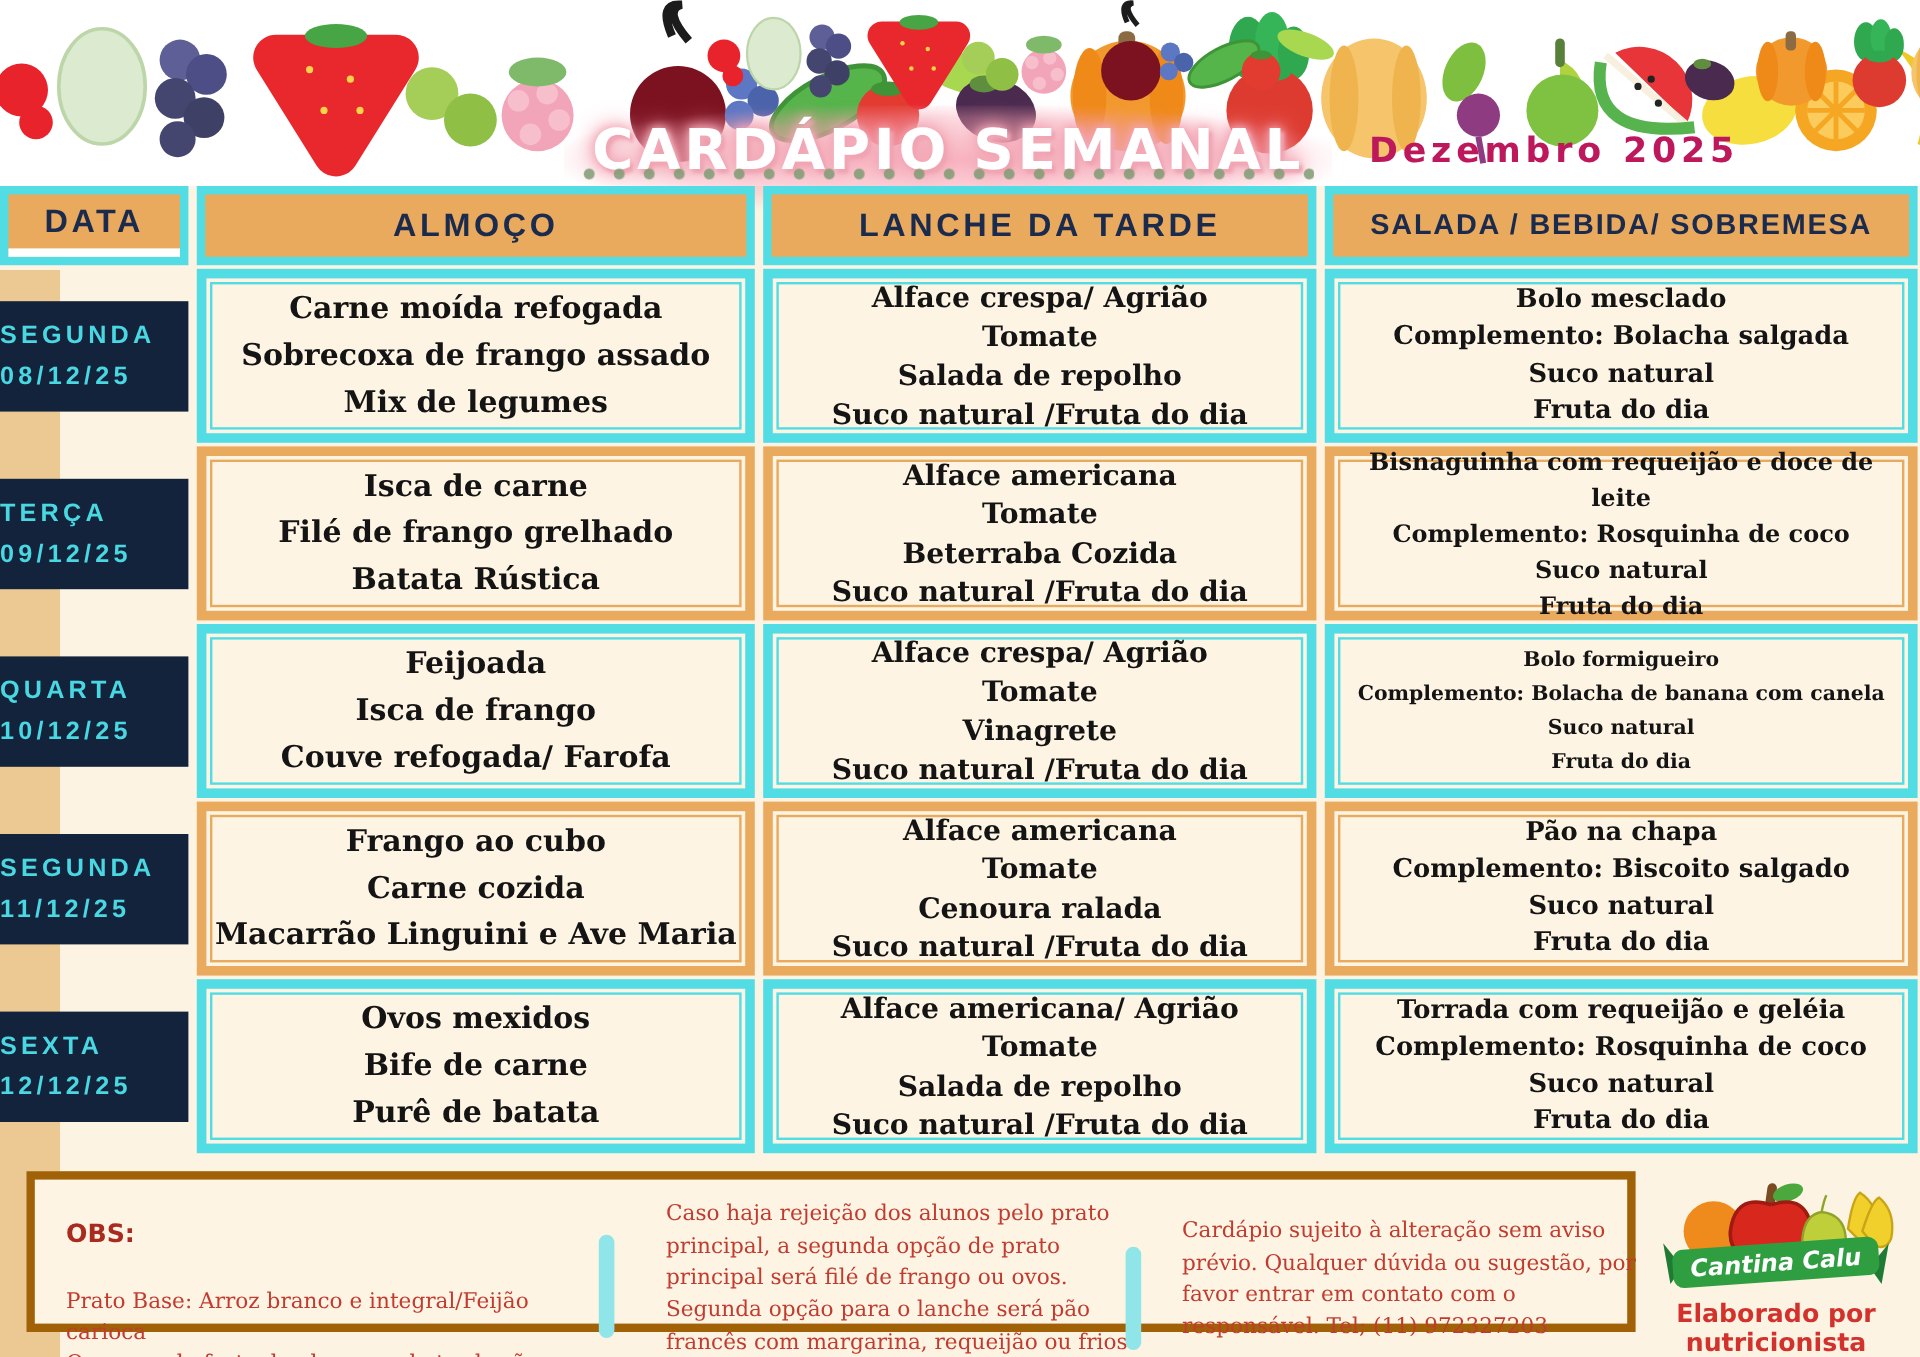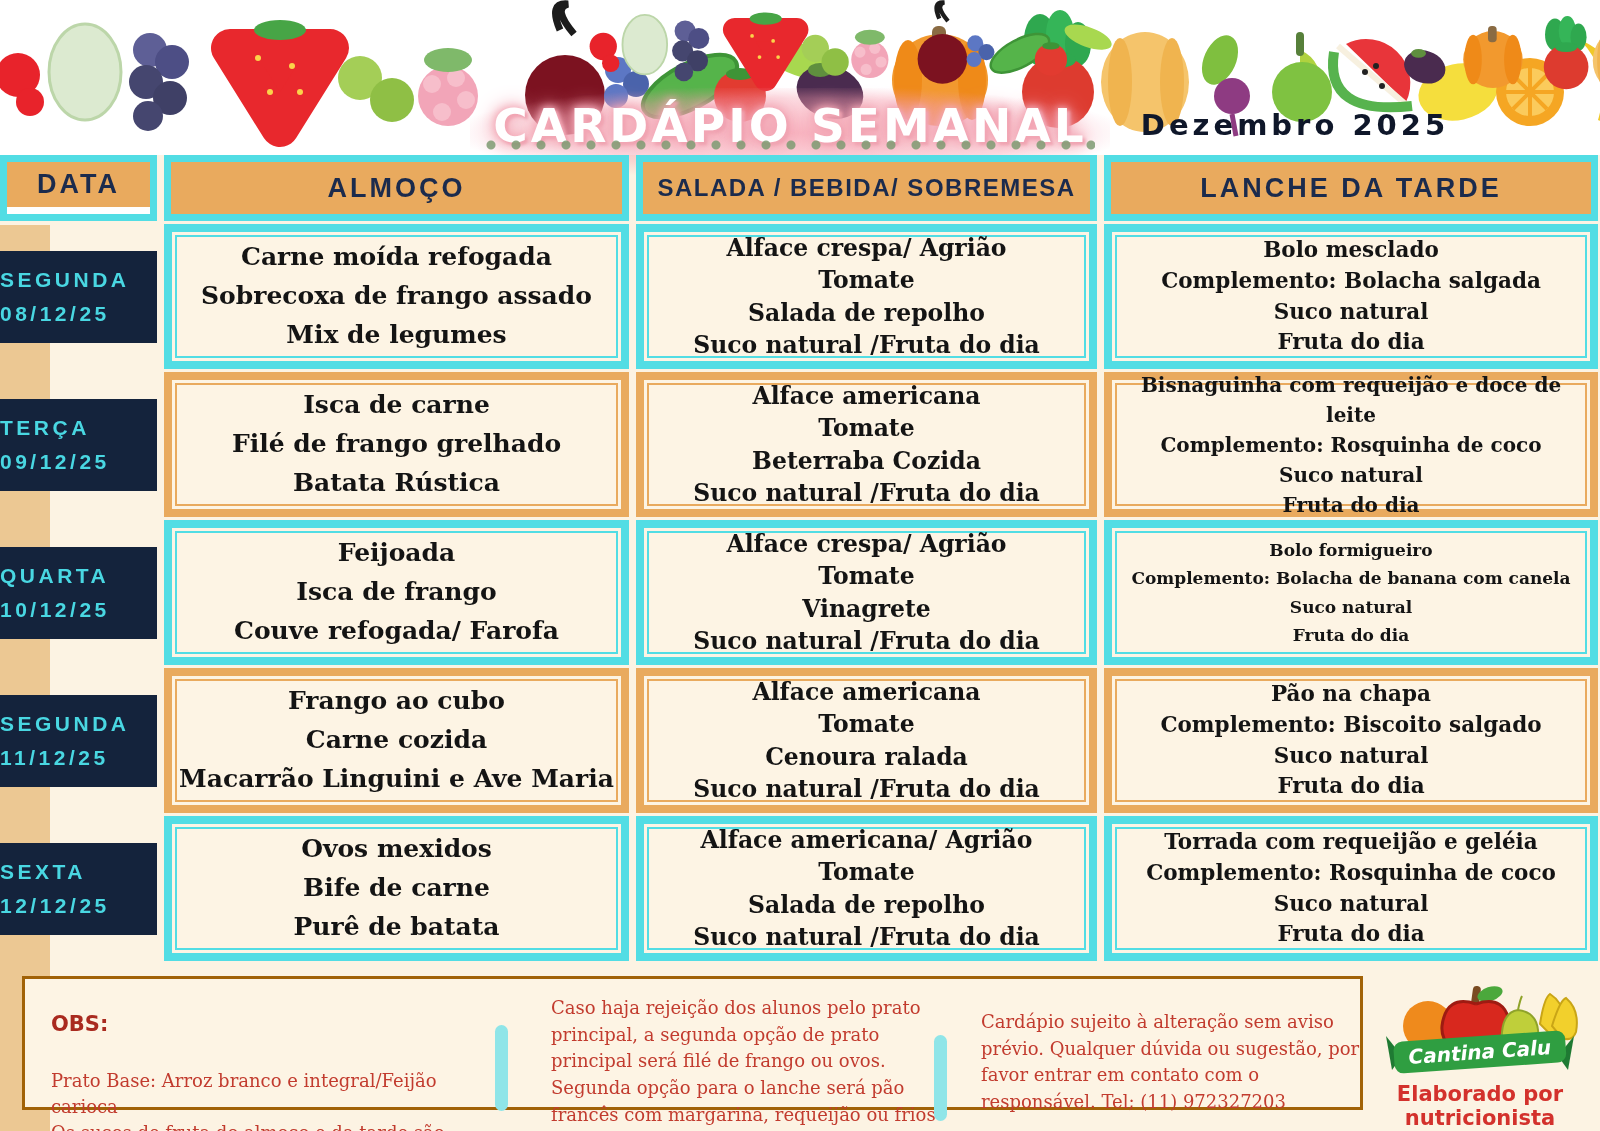--- a/index.html
+++ b/index.html
@@ -19,21 +19,21 @@
     font-family:"DejaVu Sans", sans-serif;
     text-shadow:0 0 7px #F3A8B6,0 0 13px #F3A8B6,0 0 22px #EF9CAC,3px 3px 3px #EDA2B0;
   }
   .title-dots{
     position:absolute;left:485px;top:139px;width:610px;height:12px;
     background-image:radial-gradient(circle at 6px 6px,#7E9B72 4px,rgba(0,0,0,0) 5px);
     background-size:25px 12px;background-repeat:repeat-x;opacity:.85;
   }
   .month{
     position:absolute;left:1130px;top:108px;width:330px;text-align:center;
-    font-size:29px;font-weight:bold;letter-spacing:4px;color:#0f172a;
+    font-size:29px;font-weight:bold;letter-spacing:4px;color:#be185d;
     font-family:"DejaVu Sans", sans-serif;
   }
   .stripe{position:absolute;left:0;top:225px;width:50px;height:906px;background:#ECC893;}
 
   .grid{
     position:absolute;left:0;top:155px;width:1597px;
     display:grid;
     grid-template-columns:157px 465px 461px 494px;
     grid-template-rows:66px repeat(5,145px);
     column-gap:7px;row-gap:3px;
@@ -61,21 +61,21 @@
   }
   .cell.o .cell-inner{border-color:#E9AA5E;}
   .t-almoco{font-size:25px;line-height:1.55;}
   .t-salada{font-size:23.5px;line-height:1.38;}
   .lz-a{font-size:21.5px;line-height:1.42;}
   .lz-m{font-size:20px;line-height:1.5;}
   .lz-b{font-size:17px;line-height:1.65;}
 
   .footer{
     position:absolute;left:22px;top:976px;width:1341px;height:134px;box-sizing:border-box;
-    border:3px solid #a16207;background:#FDF4E4;
+    border:7px solid #a16207;background:#FDF4E4;
   }
   .obs{position:absolute;left:26px;top:4px;width:445px;color:#C23B2E;
        font-family:"DejaVu Serif", serif;font-size:18px;line-height:1.45;white-space:pre-line;}
   .obs-title{font-family:"DejaVu Sans", sans-serif;font-weight:bold;font-size:21px;color:#A92A1F;margin-bottom:2px;}
   .note{position:absolute;color:#C23B2E;font-family:"DejaVu Serif", serif;font-size:18px;line-height:1.48;white-space:pre-line;}
   .note-center{left:526px;top:16px;width:400px;}
   .note-right{left:956px;top:30px;width:390px;}
   .vbar{position:absolute;width:13px;height:86px;border-radius:7px;background:#8FE5E8;}
   .vbar1{left:470px;top:46px;}
   .vbar2{left:909px;top:56px;}
@@ -177,25 +177,25 @@
   <div class="stripe"></div>
 
   <div class="grid">
 
     <div class="hcell h-data">
       <div class="hcell-inner">DATA</div>
     </div>
     <div class="hcell">
       <div class="hcell-inner">ALMOÇO</div>
     </div>
+    <div class="hcell">
+      <div class="hcell-inner">LANCHE DA TARDE</div>
+    </div>
     <div class="hcell h-salada">
       <div class="hcell-inner">SALADA / BEBIDA/ SOBREMESA</div>
-    </div>
-    <div class="hcell">
-      <div class="hcell-inner">LANCHE DA TARDE</div>
     </div>
 
     <div class="daywrap">
       <div class="daybox">
         <div>SEGUNDA</div>
         <div>08/12/25</div>
       </div>
     </div>
     <div class="cell c">
       <div class="cell-inner t-almoco">Carne moída refogada

